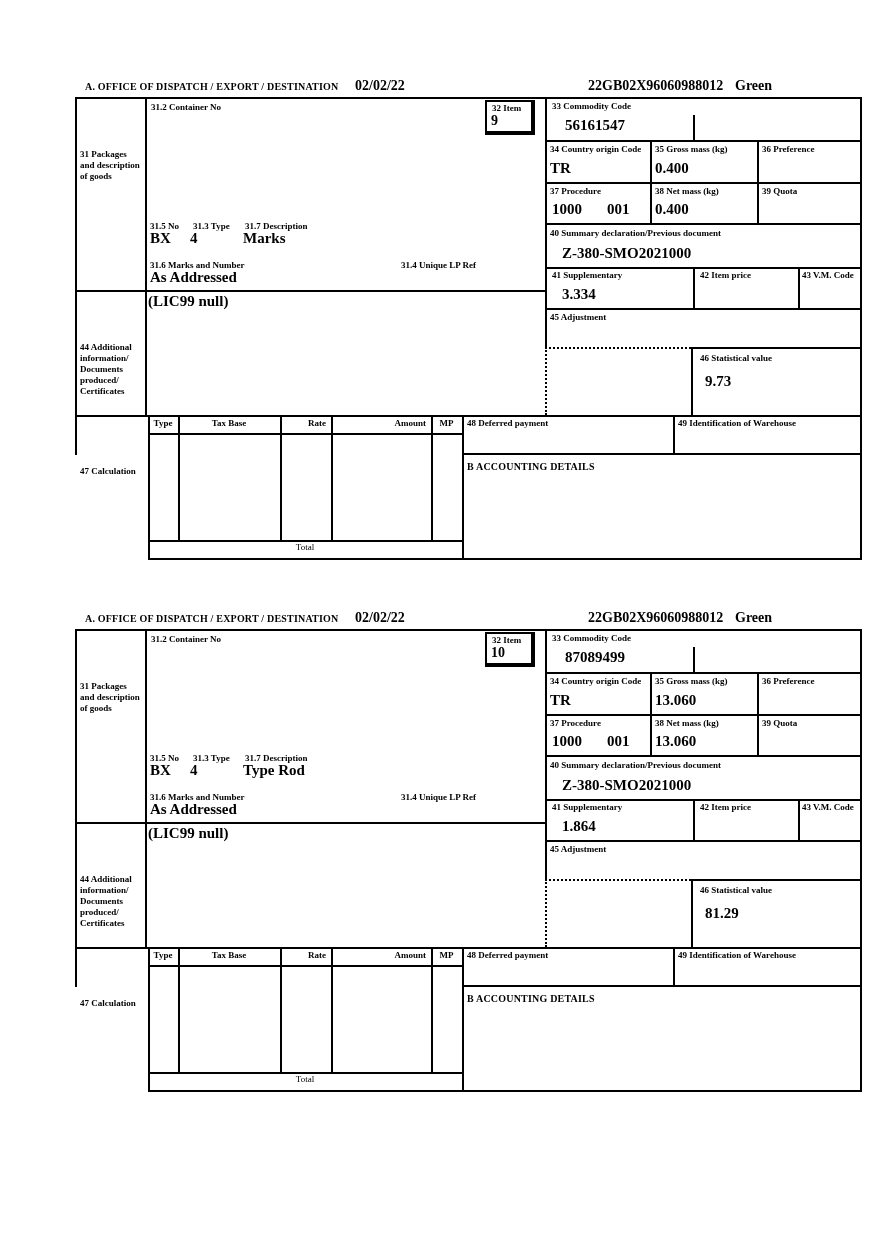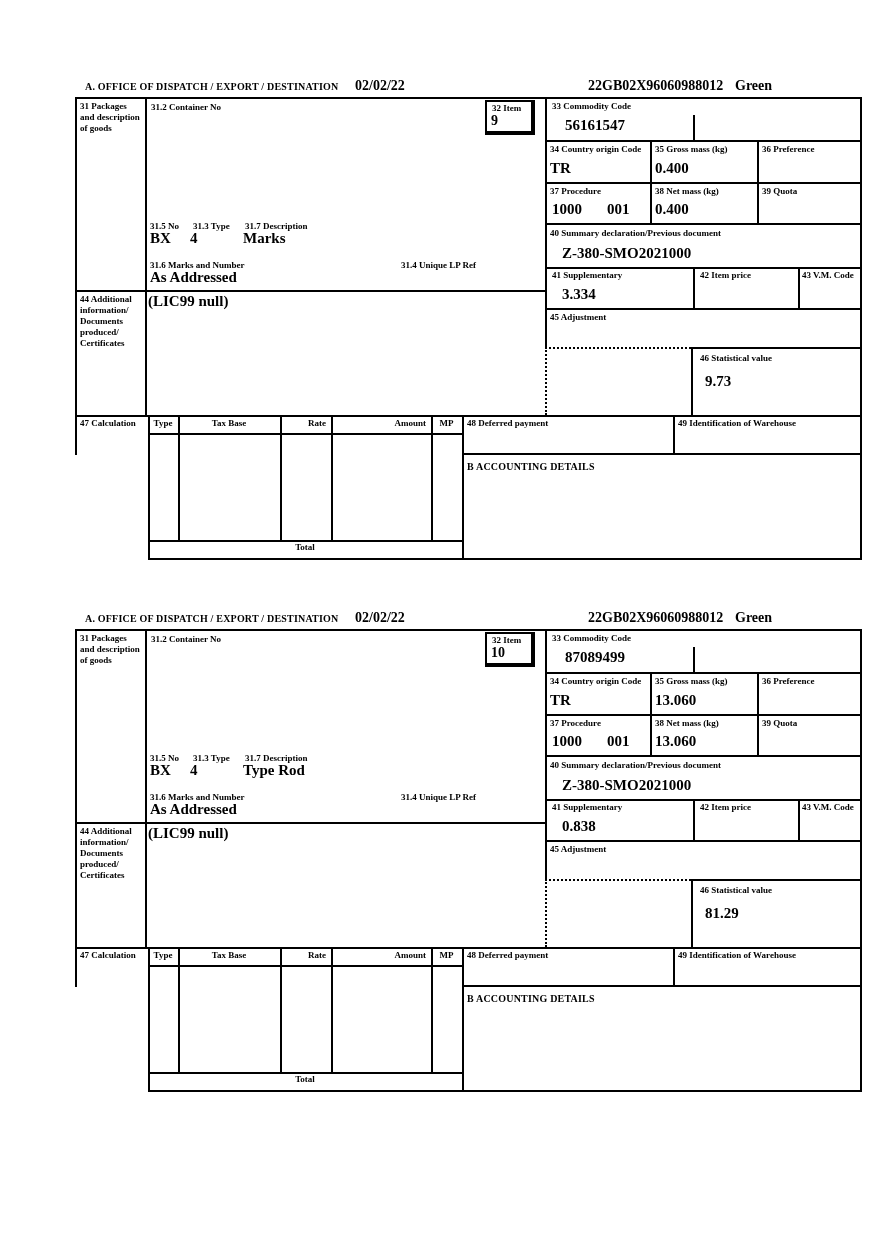--- a/index.html
+++ b/index.html
@@ -4,31 +4,31 @@
 <style>
   html,body{margin:0;padding:0;}
   body{width:882px;height:1250px;background:#ffffff;position:relative;
        font-family:"Liberation Serif","DejaVu Serif",serif;color:#000;}
   .block{position:absolute;left:0;width:882px;height:490px;}
   .hline{position:absolute;height:2px;background:#000;}
   .vline{position:absolute;width:2px;background:#000;}
   .hdot{position:absolute;height:0;border-top:2px dotted #000;}
   .vdot{position:absolute;width:0;border-left:2px dotted #000;}
   .lbl{position:absolute;font-size:9px;font-weight:bold;line-height:11px;white-space:nowrap;}
-  .lblw{white-space:normal;}
+  .lblw{white-space:normal;margin-top:48px;}
   .val{position:absolute;font-size:15px;font-weight:bold;line-height:16px;white-space:nowrap;}
   .hdr{position:absolute;font-size:10px;font-weight:bold;white-space:nowrap;letter-spacing:.2px;}
   .big{position:absolute;font-size:14px;font-weight:bold;white-space:nowrap;}
   .itembox{position:absolute;left:485px;top:23px;width:44px;height:29px;
            border:2px solid #000;border-right-width:4px;border-bottom-width:4px;}
   .itembox .lbl{left:5px;top:1px;}
   .itembox .val{left:4px;top:11px;font-size:14px;}
   .th{position:absolute;top:341px;font-size:9px;font-weight:bold;}
   .totalrow{position:absolute;left:148px;top:465px;width:314px;text-align:center;
-            font-size:9px;font-weight:bold;}
+            font-size:9px;font-weight:normal;}
 </style>
 </head>
 <body>
 
 <div id="form-root">
   <div class="block" style="top: 77px;">
 
     <div class="hdr" style="left:85px;top:4px;">A.  OFFICE OF DISPATCH / EXPORT / DESTINATION</div>
     <div class="big" style="left:355px;top:1px;">02/02/22</div>
     <div class="big" style="left:588px;top:1px;">22GB02X96060988012</div>
@@ -214,21 +214,21 @@
     <div class="val" style="left:552px;top:124px;">1000</div>
     <div class="val" style="left:607px;top:124px;">001</div>
     <div class="val" style="left:655px;top:124px;">13.060</div>
 
     <div class="lbl" style="left:550px;top:151px;">40 Summary declaration/Previous document</div>
     <div class="val" style="left:562px;top:168px;">Z-380-SMO2021000</div>
 
     <div class="lbl" style="left:552px;top:193px;">41 Supplementary</div>
     <div class="lbl" style="left:700px;top:193px;">42 Item price</div>
     <div class="lbl" style="left:802px;top:193px;">43 V.M. Code</div>
-    <div class="val" style="left:562px;top:209px;">0.838</div>
+    <div class="val" style="left:562px;top:209px;">1.864</div>
 
     <div class="lbl" style="left:550px;top:235px;">45 Adjustment</div>
     <div class="lbl" style="left:700px;top:276px;">46 Statistical value</div>
     <div class="val" style="left:705px;top:296px;">81.29</div>
 
     <div class="lbl lblw" style="left:80px;top:341px;width:64px;">47 Calculation</div>
     <div class="th" style="left:148px;width:30px;text-align:center;">Type</div>
     <div class="th" style="left:178px;width:102px;text-align:center;">Tax Base</div>
     <div class="th" style="left:280px;width:46px;text-align:right;">Rate</div>
     <div class="th" style="left:331px;width:95px;text-align:right;">Amount</div>

